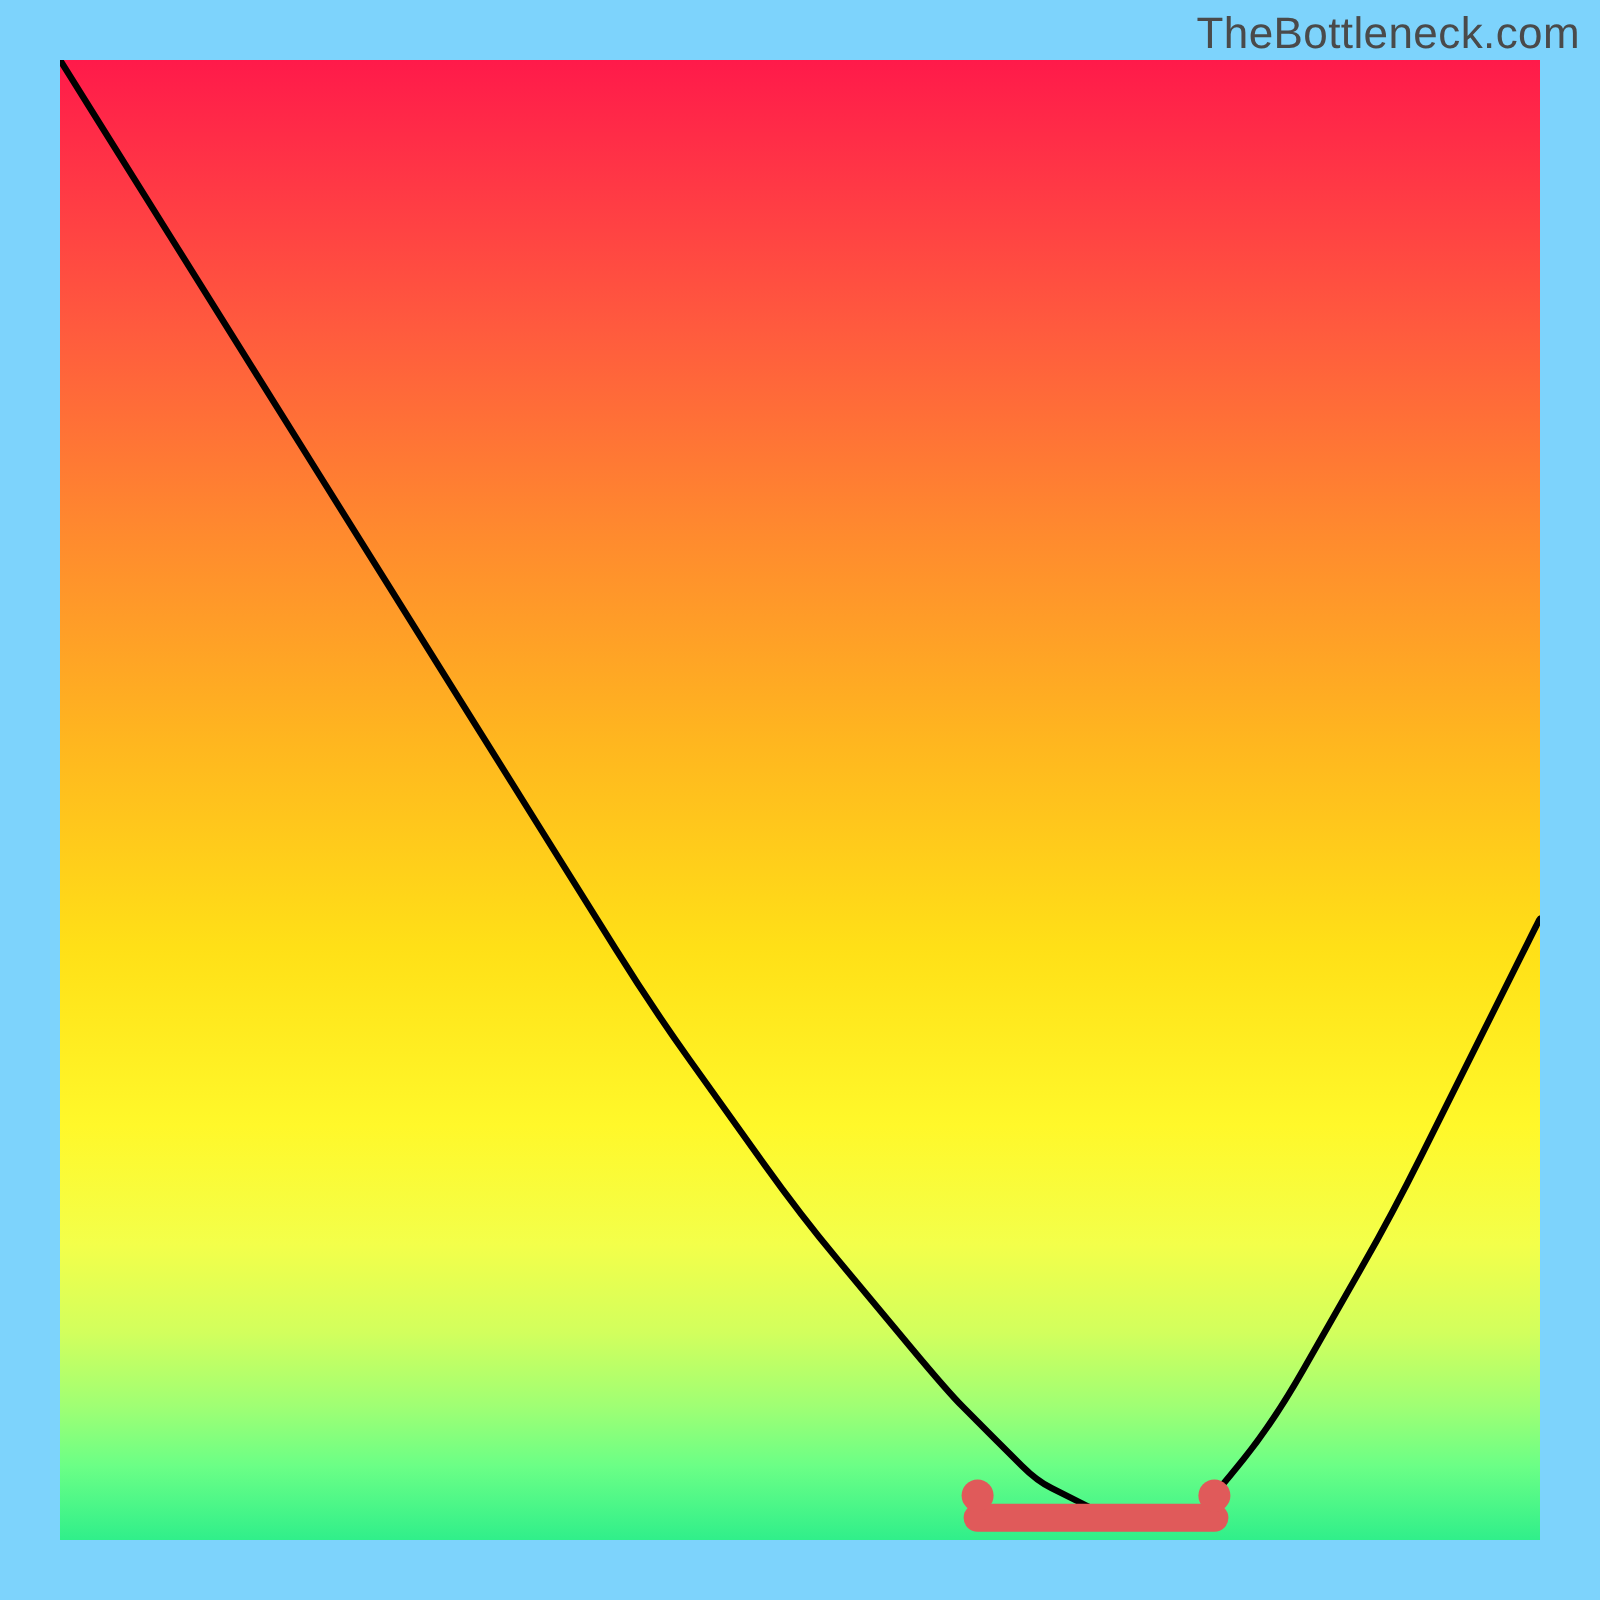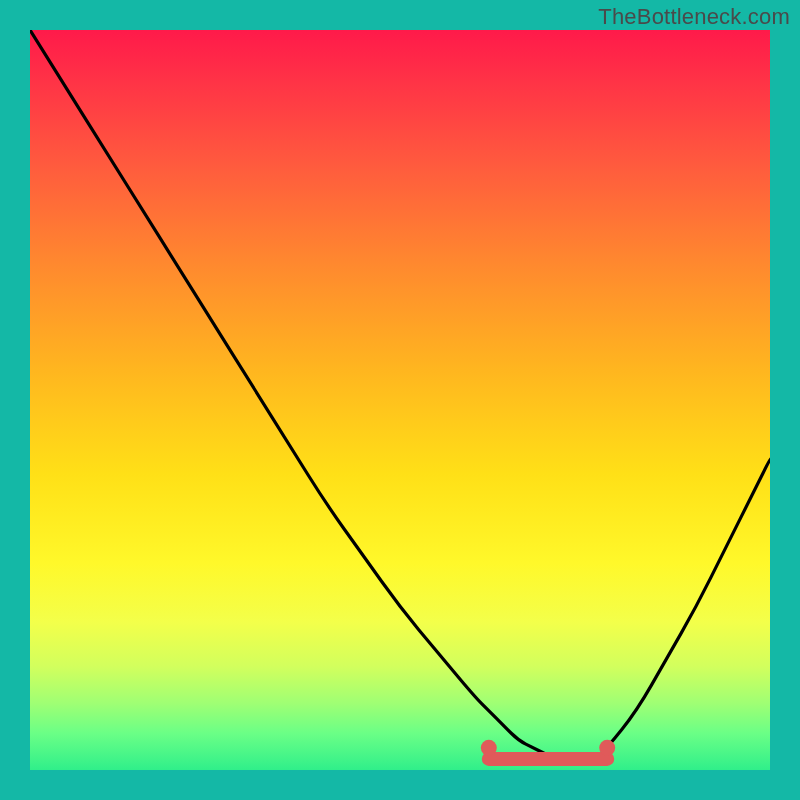--- a/index.html
+++ b/index.html
@@ -8,21 +8,21 @@
     width: 800px;
     height: 800px;
     background: #000;
     overflow: hidden;
     font-family: Arial, Helvetica, sans-serif;
   }
   .frame {
     position: relative;
     width: 800px;
     height: 800px;
-    background: #14b8a6;
+    background: #7dd3fc;
   }
   .watermark {
     position: absolute;
     top: 4px;
     right: 10px;
     color: #4a4a4a;
     font-size: 22px;
     font-weight: 500;
     letter-spacing: 0.2px;
     z-index: 5;

